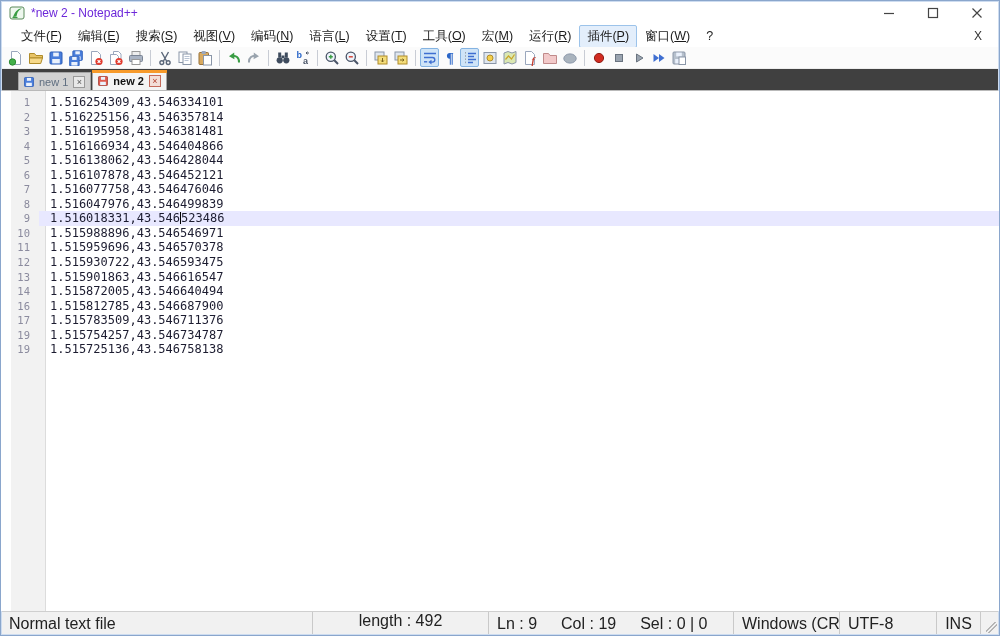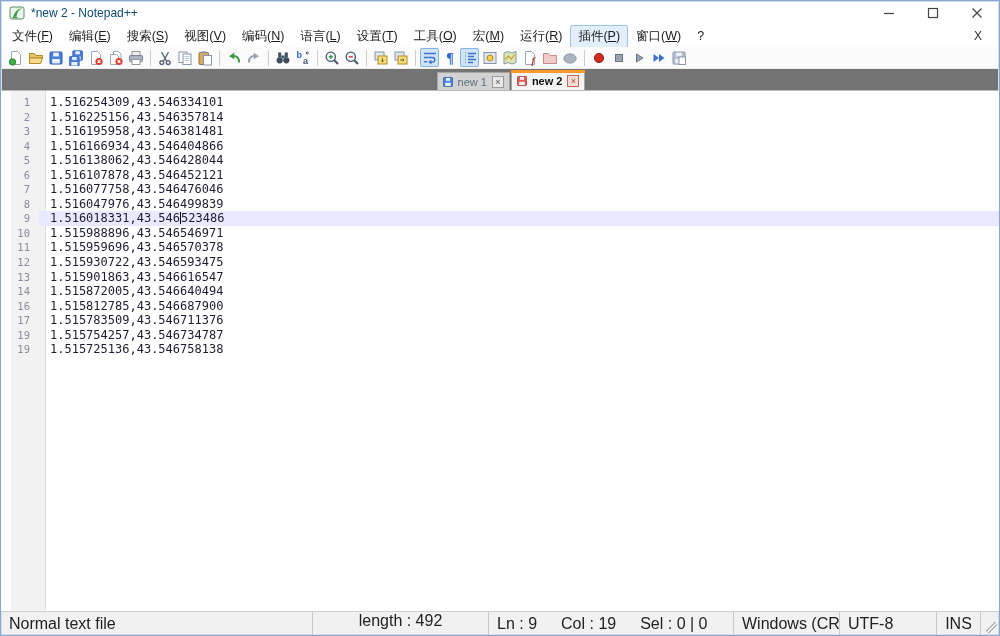--- a/index.html
+++ b/index.html
@@ -7,43 +7,43 @@
   body { font-family:"Liberation Sans", sans-serif; }
   .window {
     width:1000px; height:636px; background:#ffffff;
     border:1px solid #8aa6cc; outline:1px solid #cddcf0; outline-offset:-2px;
     display:flex; flex-direction:column; overflow:hidden;
   }
   
   .titlebar { height:24px; background:#fff; display:flex; align-items:center; flex:0 0 auto; }
   .title-icon { width:16px; height:16px; margin:0 6px 0 8px; flex:0 0 auto; }
   .title-icon svg { width:16px; height:16px; display:block; }
-  .title-text { font-size:12px; color:#0c4a6e; }
+  .title-text { font-size:12px; color:#6d28d9; }
   .title-controls { margin-left:auto; display:flex; height:100%; }
   .tc-btn { width:44px; height:100%; display:flex; align-items:center; justify-content:center;
             font-size:13px; color:#444; cursor:default; }
   .tc-btn svg { display:block; }
   
-  .menubar { height:22px; background:#fff; display:flex; align-items:center; padding-left:3px;
+  .menubar { height:22px; background:#fff; display:flex; align-items:center; padding-left:12px;
              font-size:12.5px; color:#1b1b1b; flex:0 0 auto; }
   .menu-item { padding:2px 7px; border:1px solid transparent; border-radius:2px; white-space:nowrap; }
   .menu-item.hl { background:#e3eefb; border-color:#9cc3ea; }
   .menu-item u { text-decoration:underline; }
   .menubar-close { margin-left:auto; margin-right:12px; font-size:12px; color:#333; padding:1px 5px; }
   
   .toolbar { height:22px; background:#fbfbfb; display:flex; align-items:center; padding-left:5px;
              flex:0 0 auto; border-bottom:1px solid #ededed; }
   .tb-btn { width:19px; height:19px; display:flex; align-items:center; justify-content:center;
             border:1px solid transparent; border-radius:2px; margin-right:1px; }
   .tb-btn svg { width:16px; height:16px; display:block; }
   .tb-btn.active { background:#cfe4f7; border-color:#84b3e2; }
   .tb-sep { width:1px; height:16px; background:#c8ccd4; margin:0 4px; }
   
-  .tabbar { height:22px; background:#737373; display:flex; align-items:flex-end; padding-left:23px;
-            border-bottom:1px solid #b9b9b9; flex:0 0 auto;justify-content:center; }
+  .tabbar { height:22px; background:#404040; display:flex; align-items:flex-end; padding-left:17px;
+            border-bottom:1px solid #b9b9b9; flex:0 0 auto; }
   .tab { height:20px; display:flex; align-items:center; padding:0 5px 0 4px; margin-right:1px;
          border:1px solid #a5a5a5; border-bottom:none; font-size:11px; position:relative; }
   .tab .tab-icon svg { width:12px; height:12px; display:block; margin-right:4px; }
   .tab-inactive { background:#d2d2d2; color:#5f6e80; height:18px; }
   .tab-active { background:#f4f4f4; color:#111; font-weight:bold; }
   .tab-active::before { content:""; position:absolute; left:-1px; right:-1px; top:-1px; height:3px;
                         background:#f79a2b; }
   .tab-close { width:12px; height:12px; margin-left:5px; border:1px solid #9a9a9a; background:#e8e8e8;
                font-size:9px; line-height:10px; text-align:center; color:#555; font-weight:normal; }
   .tab-active .tab-close { border-color:#c46a5a; color:#b0402e; background:#f3ded8; }

